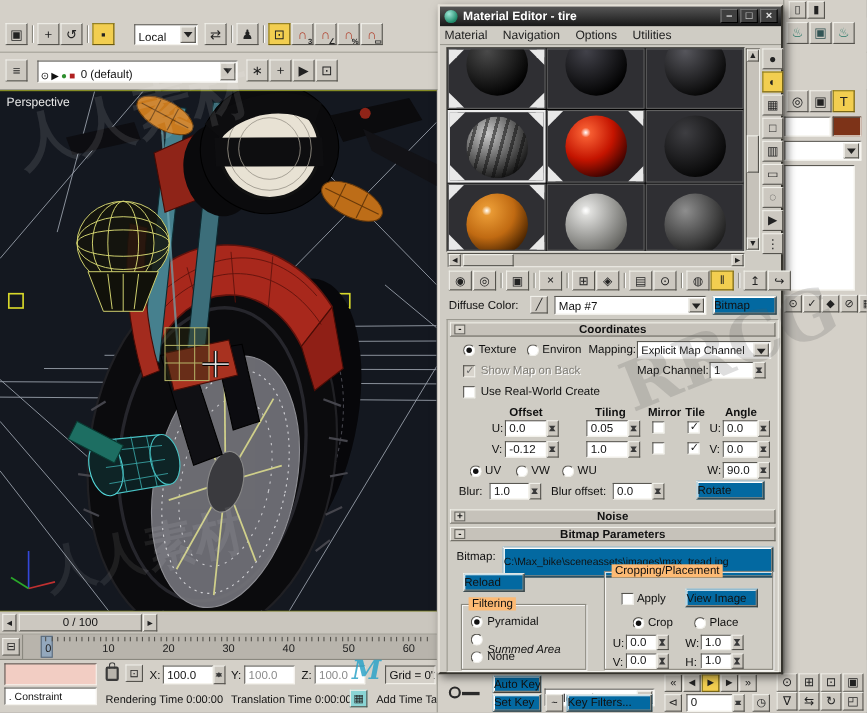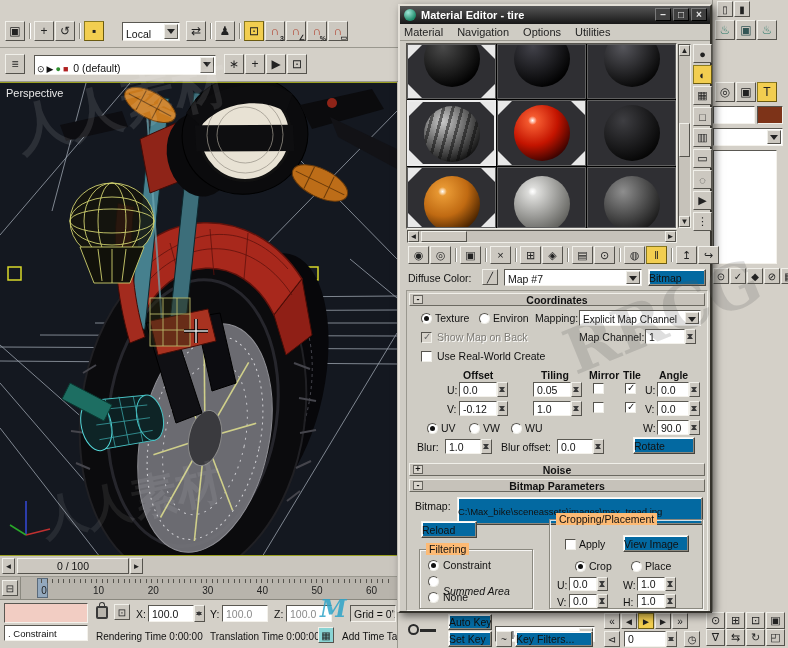--- a/index.html
+++ b/index.html
@@ -741,21 +741,21 @@
       <div class="field" style="left:230px;top:303px;width:28px;height:14px">
           <span>1.0</span>
         </div>
       <span class="spin" style="left:258px;top:303px;height:14px"></span>
 
       <div class="grp" style="left:12px;top:258px;width:114px;height:60px">
         <span class="grptitle">Filtering</span>
         <div id="filter-opts" style="position:absolute;left:8px;top:8px">
             <div style="position: relative; height: 16px; width: 100px;">
               <span class="rb on" style="left: 0px; top: 2px;"></span>
-              <span class="lbl" style="left: 15px; top: 1px;">Constraint</span>
+              <span class="lbl" style="left: 15px; top: 1px;">Pyramidal</span>
             </div>
             <div style="position: relative; height: 16px; width: 100px;">
               <span class="rb" style="left: 0px; top: 2px;"></span>
               <span class="lbl" style="left: 15px; top: 11px; font-style: italic;">Summed Area</span>
             </div>
             <div style="position: relative; height: 16px; width: 100px;">
               <span class="rb" style="left: 0px; top: 2px;"></span>
               <span class="lbl" style="left: 15px; top: 1px;">None</span>
             </div>
           </div>

